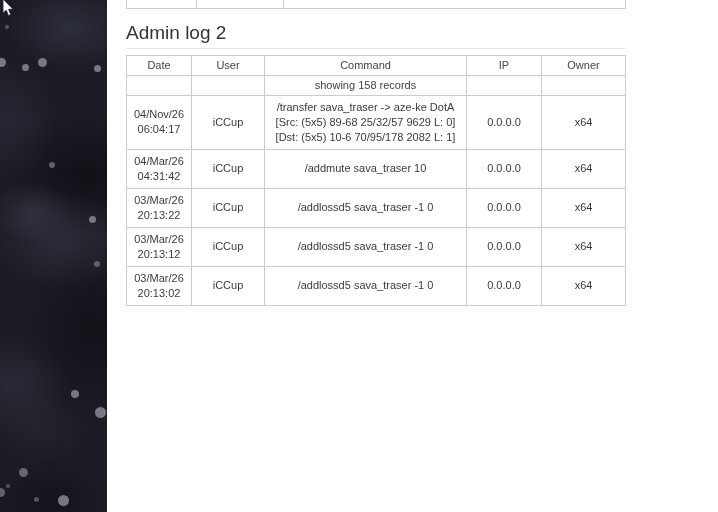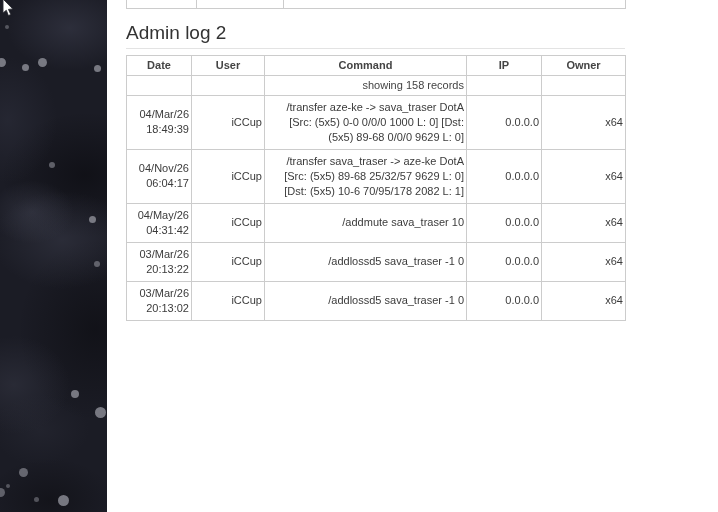--- a/index.html
+++ b/index.html
@@ -33,23 +33,23 @@
   td, th { border:1px solid #ccc; font-size:11px; line-height:15px; color:#3b3b3b;
            text-align:center; vertical-align:middle; padding:3px 2px; overflow:hidden;
            word-wrap:break-word; }
 
   
   .partial-table td { height:8px; border-top:none; padding:0; }
 
   h2.page-title { margin:13px 0 6px 0; width:499px; font-size:19px; font-weight:400;
                   color:#333; padding-bottom:4px; border-bottom:1px solid #e3e3e3; }
 
-  .log-table th { font-weight:700; color:#444; padding:2px; height:16px; }
+  .log-table th { font-weight:400; color:#444; padding:2px; height:16px; }
   .log-table .summary-row td { padding:2px; height:15px; color:#444; }
-  .log-table td { padding:4px 2px;text-align:right; }
+  .log-table td { padding:4px 2px; }
 
   .col-date  { width:65px; }
   .col-user  { width:73px; }
   .col-cmd   { width:202px; }
   .col-ip    { width:75px; }
   .col-owner { width:84px; }
 </style>
 </head>
 <body>
 
@@ -105,42 +105,42 @@
       <th>Owner</th>
     </tr>
     <tr class="summary-row">
       <td></td>
       <td></td>
       <td>showing 158 records</td>
       <td></td>
       <td></td>
     </tr>
     <tr>
-      <td>04/Mar/26 18:49:39</td>
-      <td>iCCup</td>
-      <td>/transfer aze-ke -&gt; sava_traser DotA [Src: (5x5) 0-0 0/0/0 1000 L: 0] [Dst: (5x5) 89-68 0/0/0 9629 L: 0]</td>
-      <td>0.0.0.0</td>
-      <td>x64</td>
-    </tr>
-    <tr>
       <td>04/Nov/26 06:04:17</td>
       <td>iCCup</td>
       <td>/transfer sava_traser -&gt; aze-ke DotA [Src: (5x5) 89-68 25/32/57 9629 L: 0] [Dst: (5x5) 10-6 70/95/178 2082 L: 1]</td>
       <td>0.0.0.0</td>
       <td>x64</td>
     </tr>
     <tr>
-      <td>04/May/26 04:31:42</td>
+      <td>04/Mar/26 04:31:42</td>
       <td>iCCup</td>
       <td>/addmute sava_traser 10</td>
       <td>0.0.0.0</td>
       <td>x64</td>
     </tr>
     <tr>
       <td>03/Mar/26 20:13:22</td>
+      <td>iCCup</td>
+      <td>/addlossd5 sava_traser -1 0</td>
+      <td>0.0.0.0</td>
+      <td>x64</td>
+    </tr>
+    <tr>
+      <td>03/Mar/26 20:13:12</td>
       <td>iCCup</td>
       <td>/addlossd5 sava_traser -1 0</td>
       <td>0.0.0.0</td>
       <td>x64</td>
     </tr>
     <tr>
       <td>03/Mar/26 20:13:02</td>
       <td>iCCup</td>
       <td>/addlossd5 sava_traser -1 0</td>
       <td>0.0.0.0</td>

